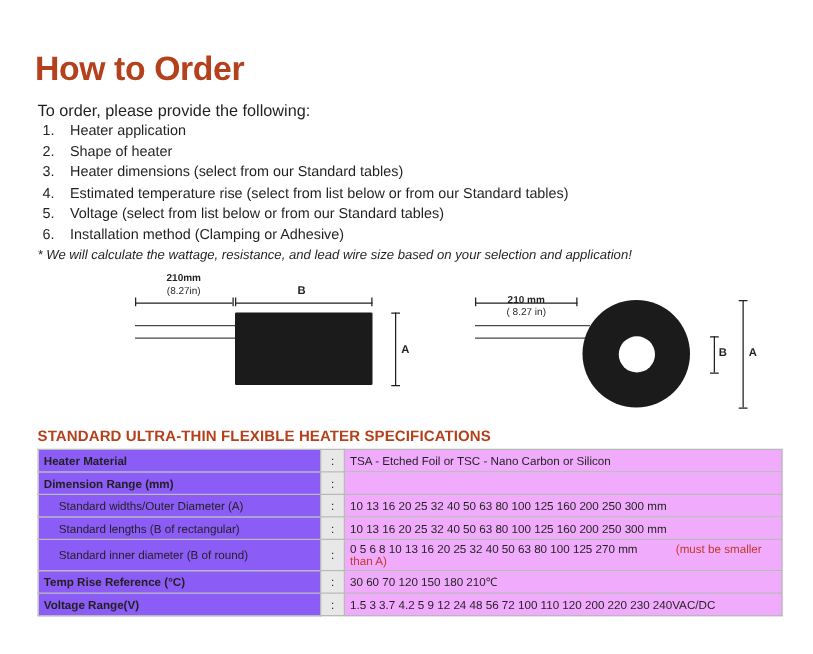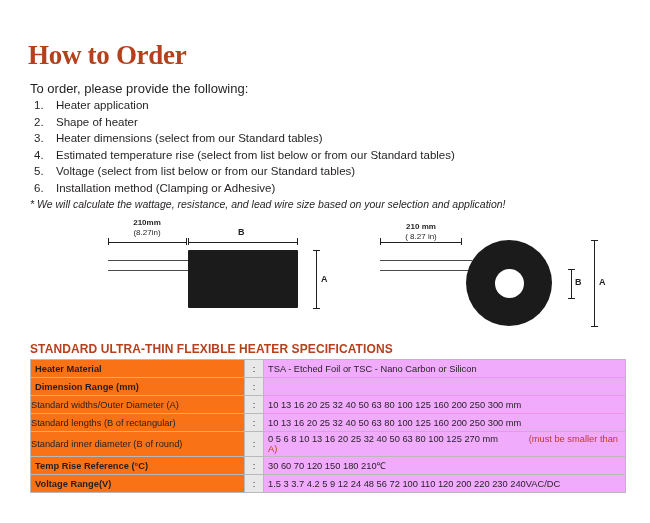--- a/index.html
+++ b/index.html
@@ -20,21 +20,21 @@
     height: 523px;
     box-sizing: border-box;
     padding: 40px 26px 0 28px;
   }
   h1.title {
     font-size: 27px;
     font-weight: bold;
     color: #b5401c;
     margin: 0 0 10px 0;
     letter-spacing: -0.3px;
-    font-family: Liberation Serif, serif;
+    font-family: Liberation Sans, sans-serif;
   }
   .intro {
     font-size: 13px;
     margin: 0 0 1px 2px;
   }
   ol.steps {
     margin: 0 0 0 2px;
     padding: 0;
     list-style: none;
   }
@@ -131,26 +131,26 @@
     font-size: 9.3px;
   }
   table.spec td {
     border: 1px solid #b9b9b9;
     padding: 2px 4px;
     vertical-align: middle;
     height: 13px;
   }
   td.lbl {
     width: 205px;
-    background: #f97316;
+    background: #8b5cf6;
     font-weight: bold;
   }
   td.lbl.sub {
     font-weight: normal;
-    padding-left: 0;
+    padding-left: 16px;
   }
   td.colon {
     width: 10px;
     background: #e8e8e8;
     text-align: center;
   }
   td.val {
     background: #f0abfc;
   }
   .warn {
@@ -197,21 +197,21 @@
     <div class="lead" style="left:80px; top:42px; width:82px;"></div>
     <div class="lead" style="left:80px; top:52px; width:82px;"></div>
 
     <div class="rect-heater" style="left:160px; top:32px; width:110px; height:58px;"></div>
 
     <div class="vline" style="left:288px; top:32px; height:58px;"></div>
     <div class="tick-h" style="left:285px; top:32px;"></div>
     <div class="tick-h" style="left:285px; top:90px;"></div>
     <div class="letter" style="left:293px; top:56px;">A</div>
 
-    <div class="dim-label" style="left:350px; top:4px; width:86px;">
+    <div class="dim-label" style="left:350px; top:17px; width:86px;">
       <span style="font-weight:bold;">210 mm</span><br>
       <span>( 8.27 in)</span>
     </div>
     <div class="hline" style="left:352px; top:24px; width:82px;"></div>
     <div class="tick" style="left:352px; top:20px;"></div>
     <div class="tick" style="left:433px; top:20px;"></div>
 
     <div class="lead" style="left:352px; top:42px; width:92px;"></div>
     <div class="lead" style="left:352px; top:52px; width:92px;"></div>
 

